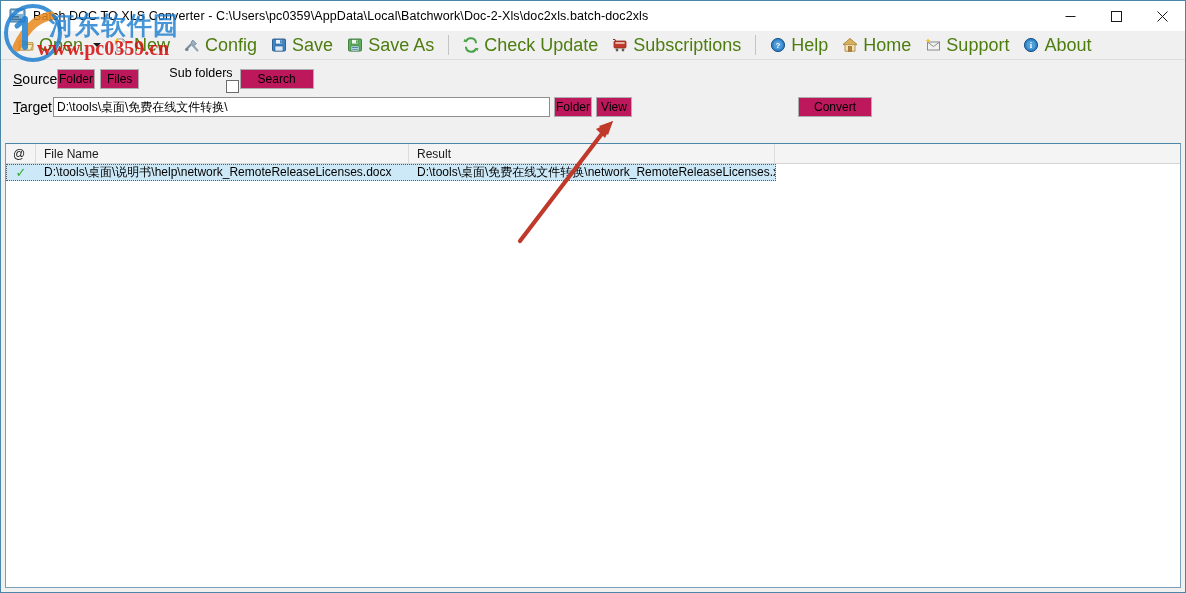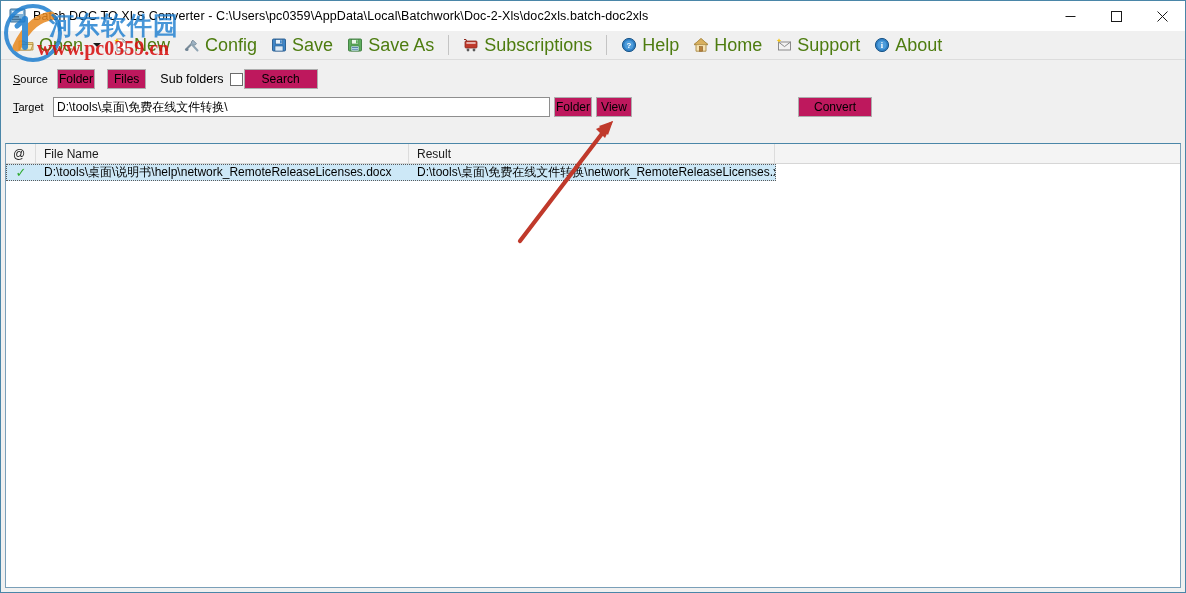--- a/index.html
+++ b/index.html
@@ -79,44 +79,44 @@
   
   .formarea{
     flex:0 0 auto;background:#f0f0f0;padding:8px 0 6px 0;
   }
   .frow{
     display:flex;align-items:center;height:22px;margin-bottom:6px;
     padding-left:12px;
   }
   .frow:last-child{margin-bottom:16px;}
   .flabel{
-    width:40px;flex:0 0 40px;font-size:11px;text-align:left;
+    width:40px;flex:0 0 40px;font-size:14px;text-align:left;
   }
   .flabel u{text-decoration:underline;}
   .ftext{
     height:20px;box-sizing:border-box;
     border:1px solid #8e8e8e;background:#fff;
     font-family:"Liberation Sans","DejaVu Sans",sans-serif;
     font-size:12px;color:#000;
     padding:0 3px;outline:none;
     width:497px;flex:0 0 497px;
   }
   .btn{
     height:20px;box-sizing:border-box;
     background:#be185d;border:1px solid #adadad;
     font-family:Liberation Sans, sans-serif;
     font-size:12px;color:#000;cursor:default;
     display:flex;align-items:center;justify-content:center;
     white-space:nowrap;padding:0 6px;
   }
   .b-folder{width:38px;flex:0 0 38px;margin-left:4px;}
-  .b-files{width:60px;flex:0 0 36px;margin-left:12px;}
+  .b-files{width:60px;flex:0 0 36px;margin-left:5px;}
   .b-view{width:28px;flex:0 0 36px;margin-left:4px;}
   .subwrap{
-    display:flex;align-items:flex-end;margin-left:14px;white-space:nowrap;
+    display:flex;align-items:flex-end;margin-left:30px;white-space:nowrap;flex-direction:column;
   }
   .subwrap .sublbl{font-size:12.5px;margin-right:6px;}
   .chk{
     width:13px;height:13px;box-sizing:border-box;
     border:1px solid #6b6b6b;background:#fff;cursor:default;
   }
   .b-search{width:74px;flex:0 0 74px;margin-left:1px;}
   .b-convert{width:74px;flex:0 0 74px;margin-left:166px;}
 
   
@@ -277,20 +277,31 @@
           <rect x="4" y="9" width="8" height="5" fill="#cfe8f8" stroke="#3a7a3a" stroke-width="0.6"></rect>
           <rect x="5" y="10" width="6" height="1" fill="#5a87ad"></rect>
           <rect x="5" y="11.8" width="6" height="1" fill="#5a87ad"></rect>
         </svg>
       </span>
       <span class="lbl">Save As</span>
     </div>
 
     <div class="tbsep"></div>
 
+    <div class="tbitem">
+      <span class="ic">
+        <svg width="16" height="16" viewBox="0 0 16 16">
+          <path d="M13 5.5A5.3 5.3 0 003 4.2" fill="none" stroke="#49a349" stroke-width="2" stroke-linecap="round"></path>
+          <path d="M3 10.5a5.3 5.3 0 0010 1.3" fill="none" stroke="#49a349" stroke-width="2" stroke-linecap="round"></path>
+          <path d="M1.5 1.8l2.2 2.6-3.2.5z" fill="#49a349"></path>
+          <path d="M14.5 14.2l-2.2-2.6 3.2-.5z" fill="#49a349"></path>
+        </svg>
+      </span>
+      <span class="lbl">Check Update</span>
+    </div>
 
     <div class="tbitem">
       <span class="ic">
         <svg width="16" height="16" viewBox="0 0 16 16">
           <rect x="2" y="4" width="12" height="7" rx="1" fill="#c0392b" stroke="#8c2a20" stroke-width="0.8"></rect>
           <rect x="3.4" y="5.2" width="9.2" height="1.6" fill="#ffffff" opacity=".75"></rect>
           <circle cx="5" cy="13" r="1.4" fill="#5a5a5a"></circle>
           <circle cx="11" cy="13" r="1.4" fill="#5a5a5a"></circle>
           <path d="M1 2.5h2l.8 2" fill="none" stroke="#8c2a20" stroke-width="1"></path>
         </svg>

